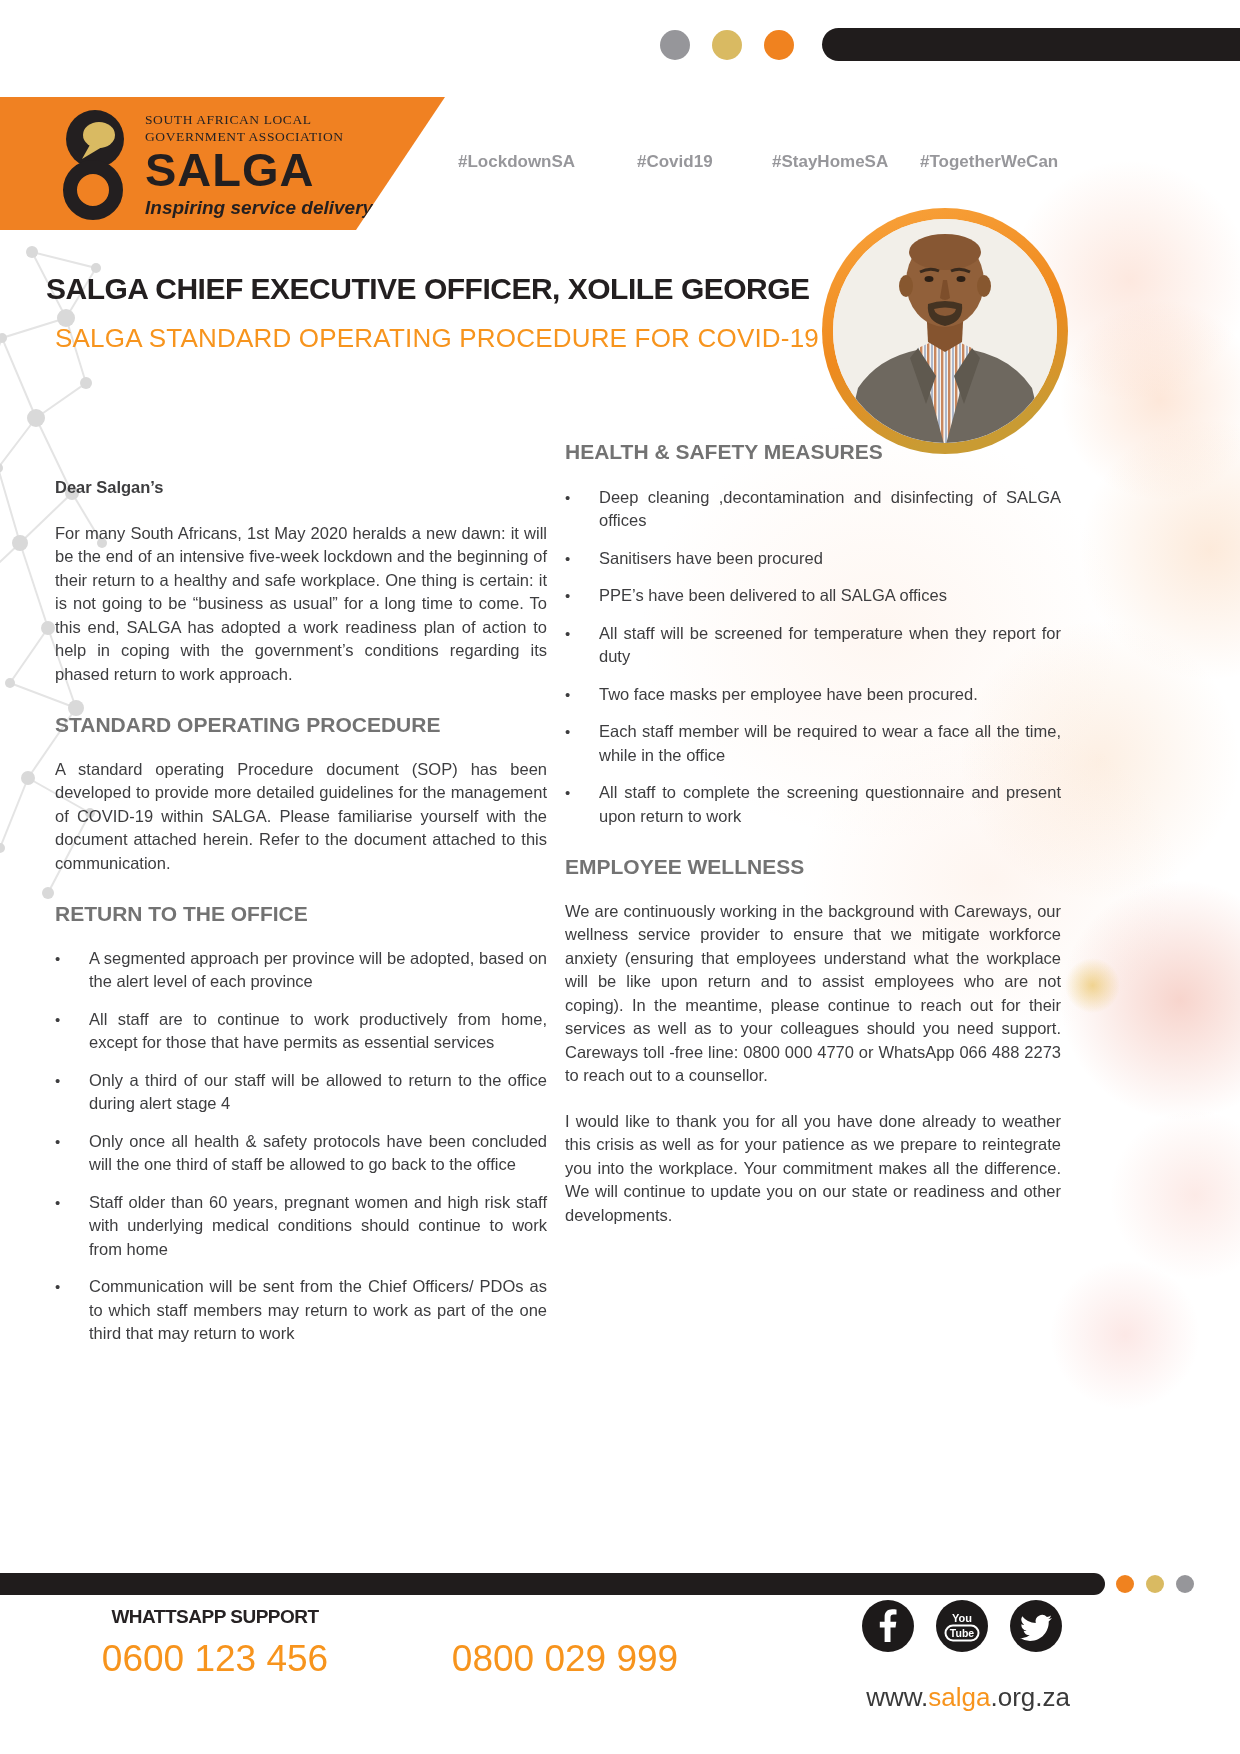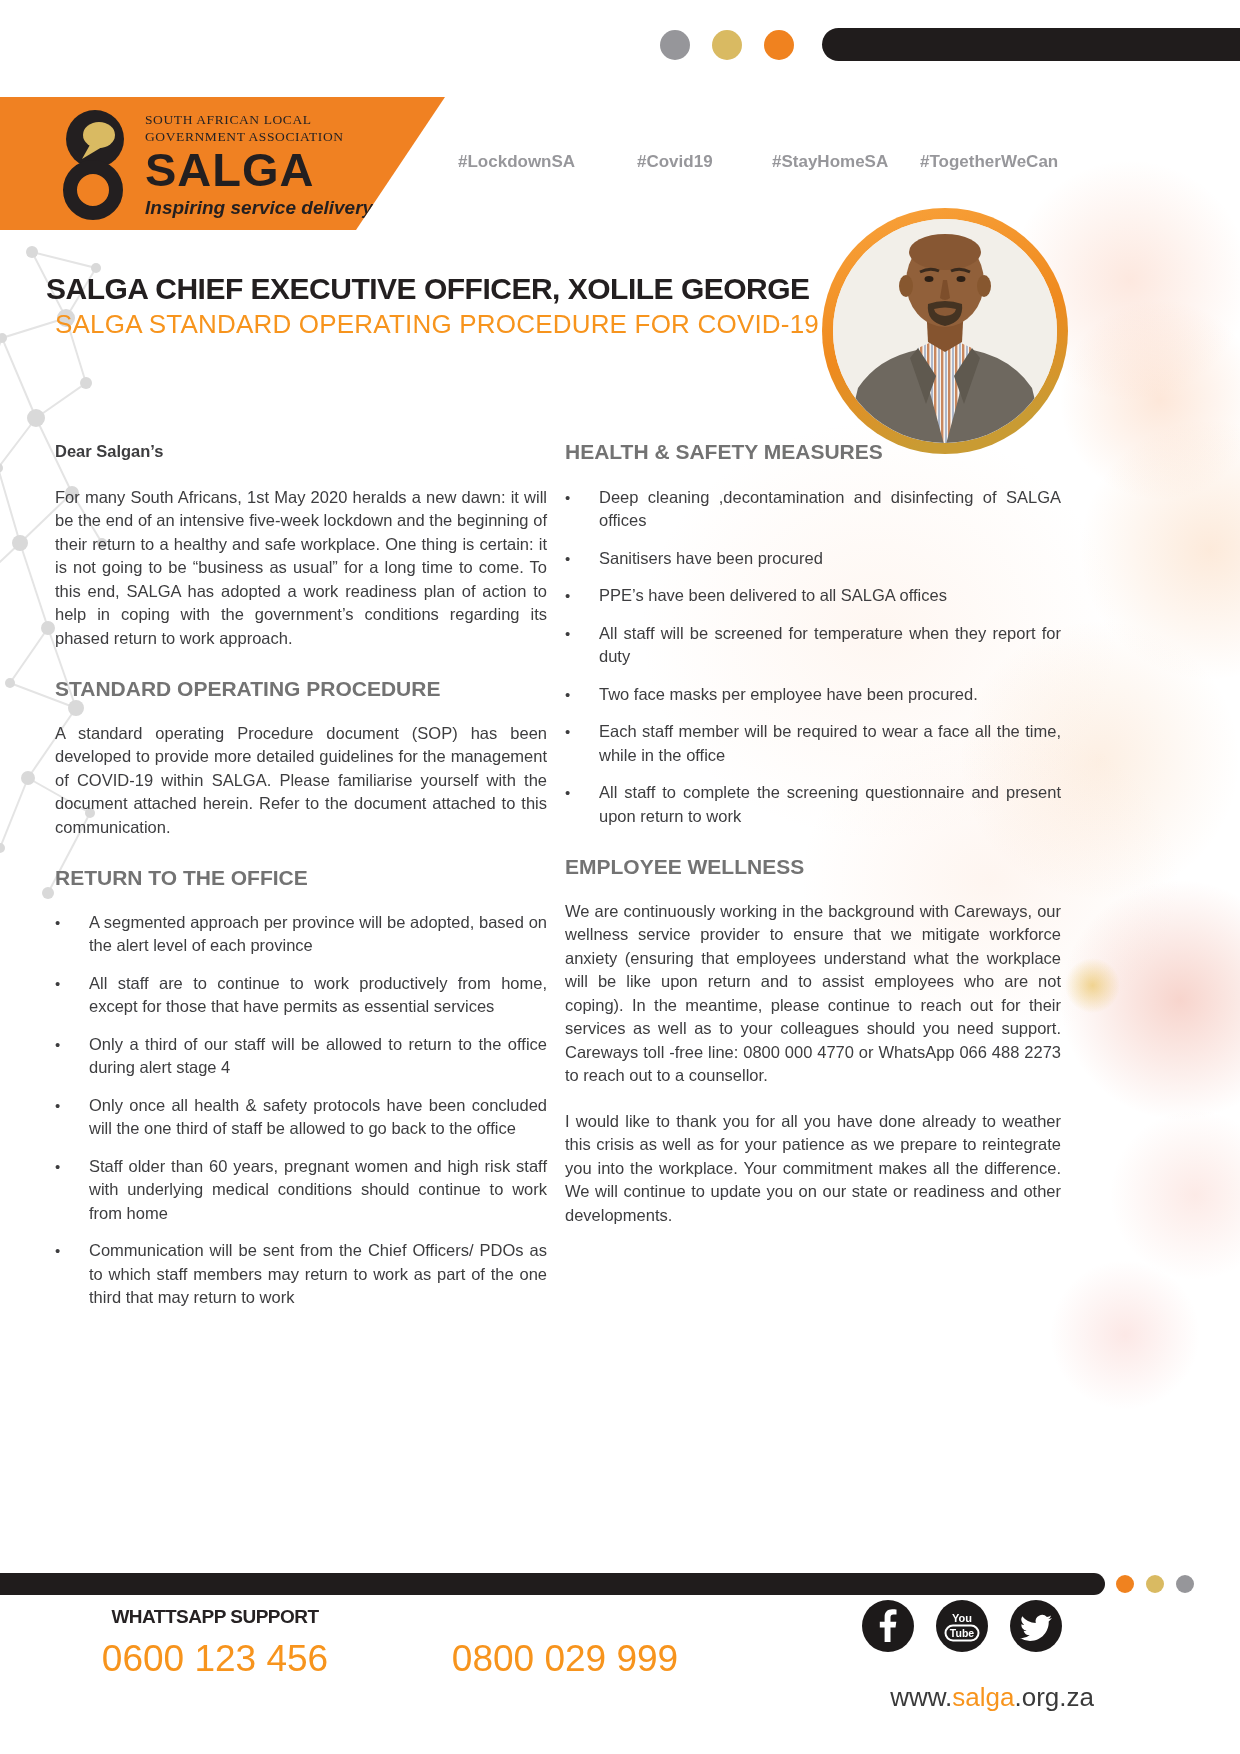--- a/index.html
+++ b/index.html
@@ -21,46 +21,46 @@
             color:#262223;line-height:17px;}
   .logo-acronym{font-size:47px;font-weight:bold;color:#231F20;letter-spacing:1px;line-height:46px;margin-top:2px;}
   .logo-tagline{font-size:19px;font-weight:bold;font-style:italic;color:#231F20;margin-top:4px;}
   
   .hashtag{position:absolute;top:152px;font-size:17px;font-weight:bold;color:#97979B;z-index:2;}
   
   .portrait{position:absolute;left:822px;top:208px;width:246px;height:246px;z-index:2;}
   
   .title1{position:absolute;left:46px;top:272px;font-size:30px;font-weight:bold;
           letter-spacing:-.5px;color:#231F20;z-index:2;}
-  .title2{position:absolute;left:55px;top:309px;font-size:26px;color:#F7941D;
+  .title2{position:absolute;left:55px;top:323px;font-size:26px;color:#F7941D;
           letter-spacing:.2px;z-index:2;}
   
   .col{position:absolute;top:440px;font-size:16.5px;line-height:23.5px;color:#3d3d3f;z-index:2;}
-  .col-left{left:55px;width:492px;}
+  .col-left{left:55px;width:492px;margin-top:36px;}
   .col-right{left:565px;width:496px;}
   .salutation{font-weight:bold;margin:0 0 22px 0;}
   .para{text-align:justify;margin:0 0 0 0;}
   .h-sec{font-size:21px;font-weight:bold;color:#737373;margin:27px 0 21px 0;letter-spacing:0;}
   .h-first{margin-top:0;}
   .blist{margin-top:2px;}
   .bullet-item{display:grid;grid-template-columns:34px 1fr;margin-bottom:14px;}
   .bdot{font-size:15px;}
   .btext{text-align:justify;}
   .mt22{margin-top:22px;}
   
   .bottom-bar{position:absolute;top:1573px;left:0;width:1105px;height:22px;background:#201c1c;
               border-radius:0 11px 11px 0;z-index:3;}
   .bottom-dot{position:absolute;top:1575px;width:18px;height:18px;border-radius:50%;z-index:3;}
   
   .f-label{position:absolute;top:1606px;font-size:19px;font-weight:bold;letter-spacing:-.5px;
            color:#262223;text-align:center;z-index:2;}
   .f-number{position:absolute;top:1638px;font-size:37px;color:#F7941D;text-align:center;z-index:2;}
   .social-row{position:absolute;left:862px;top:1600px;display:flex;gap:22px;z-index:2;}
   .social-btn{width:52px;height:52px;display:block;cursor:pointer;}
-  .website{position:absolute;left:864px;top:1682px;width:230px;text-align:right;font-size:26px;
+  .website{position:absolute;left:840px;top:1682px;width:230px;text-align:right;font-size:26px;
            color:#3a3a3a;z-index:2;}
   .website .hl{color:#F7941D;}
 </style>
 </head>
 <body>
 
 <div class="page">
 
   <div class="blob" style="left:1010px;top:160px;width:240px;height:240px;background:radial-gradient(closest-side,rgba(245,150,110,0.22),rgba(245,150,110,0));"></div>
   <div class="blob" style="left:1060px;top:300px;width:200px;height:200px;background:radial-gradient(closest-side,rgba(248,170,120,0.28),rgba(248,170,120,0));"></div>

